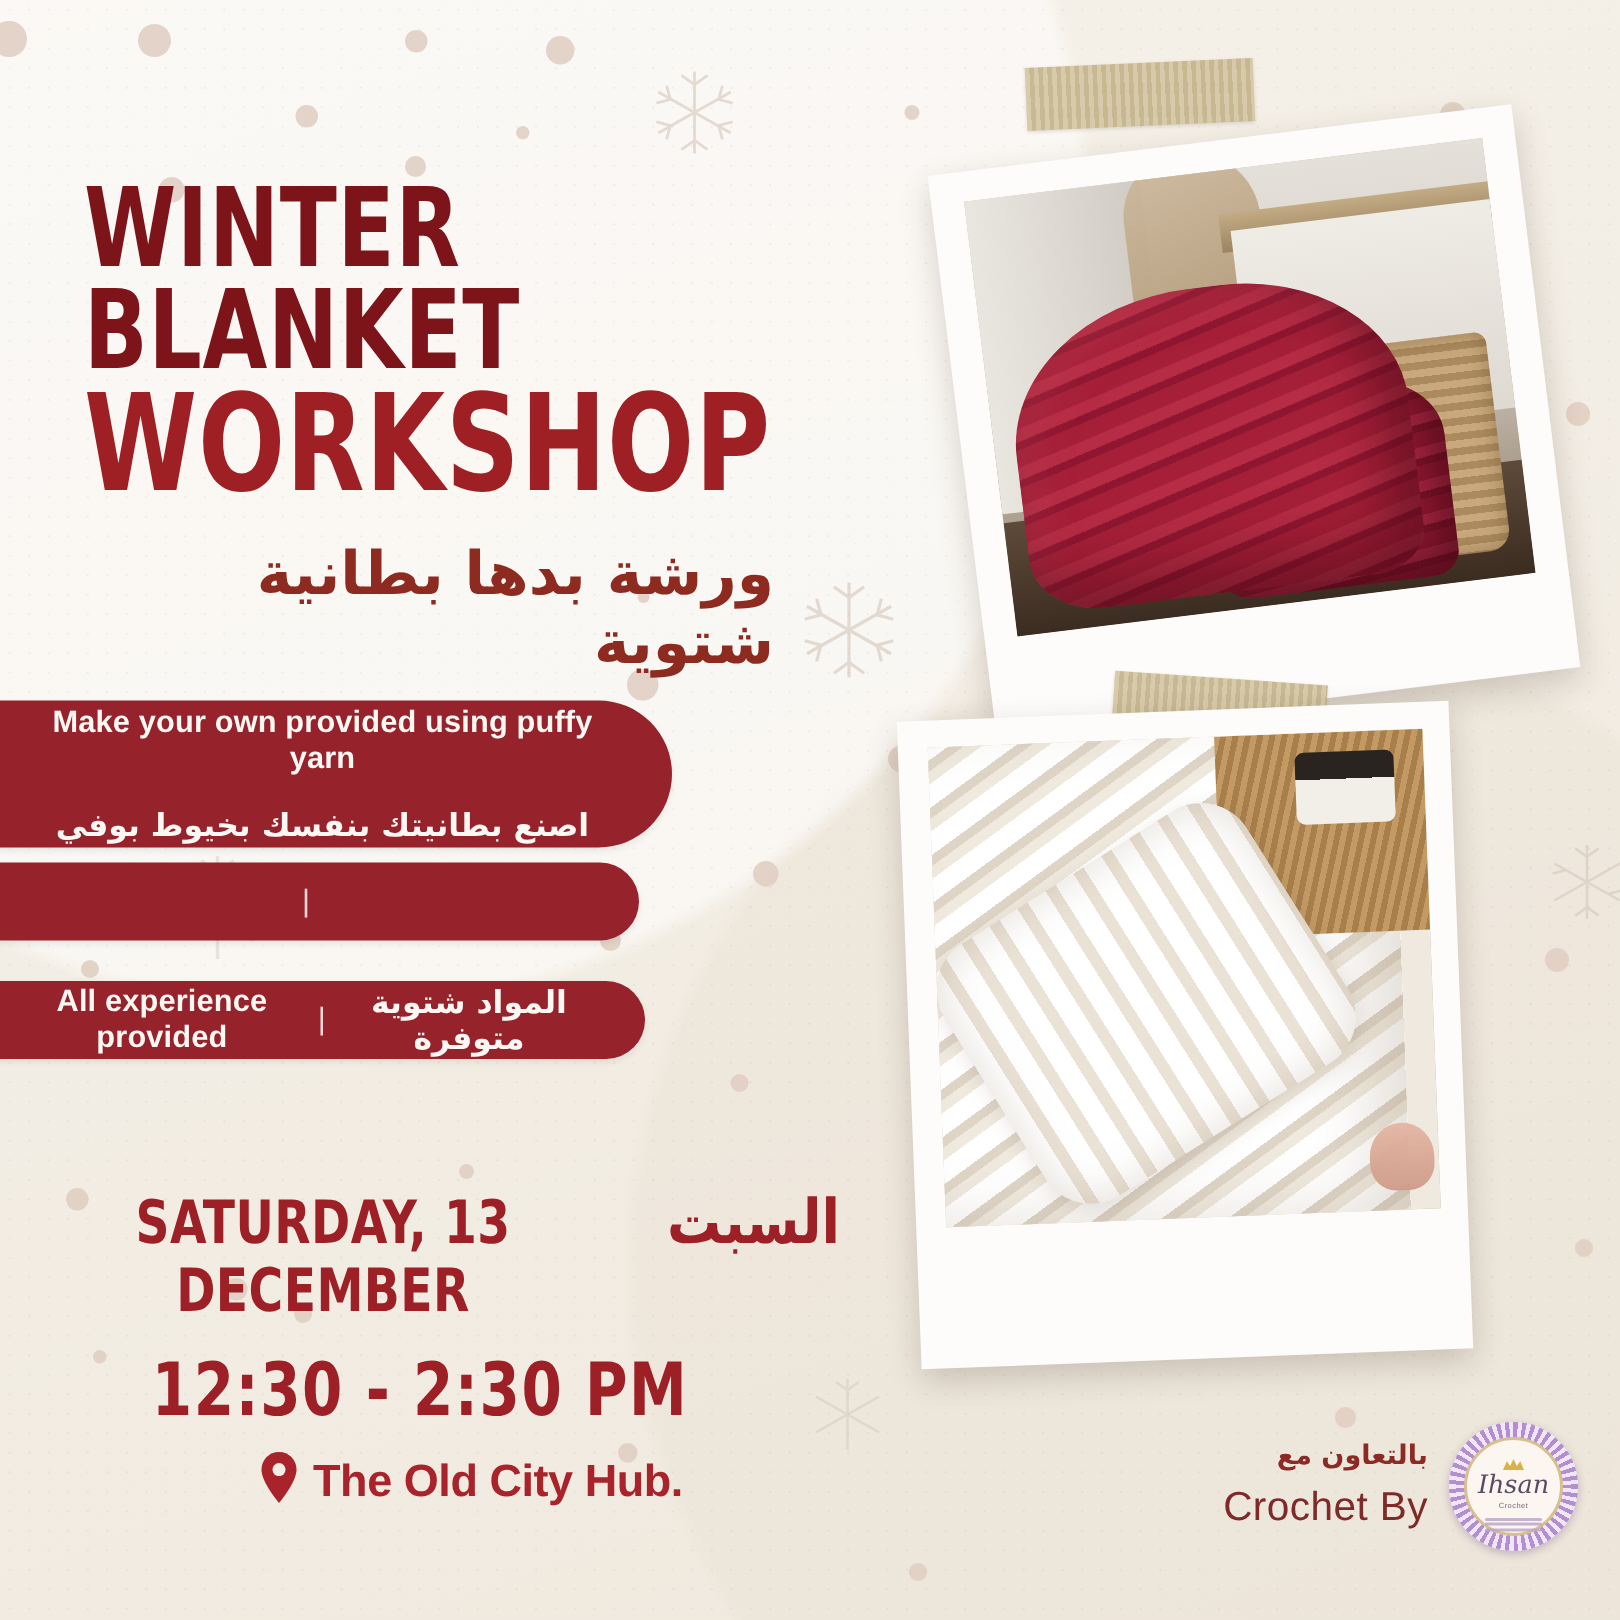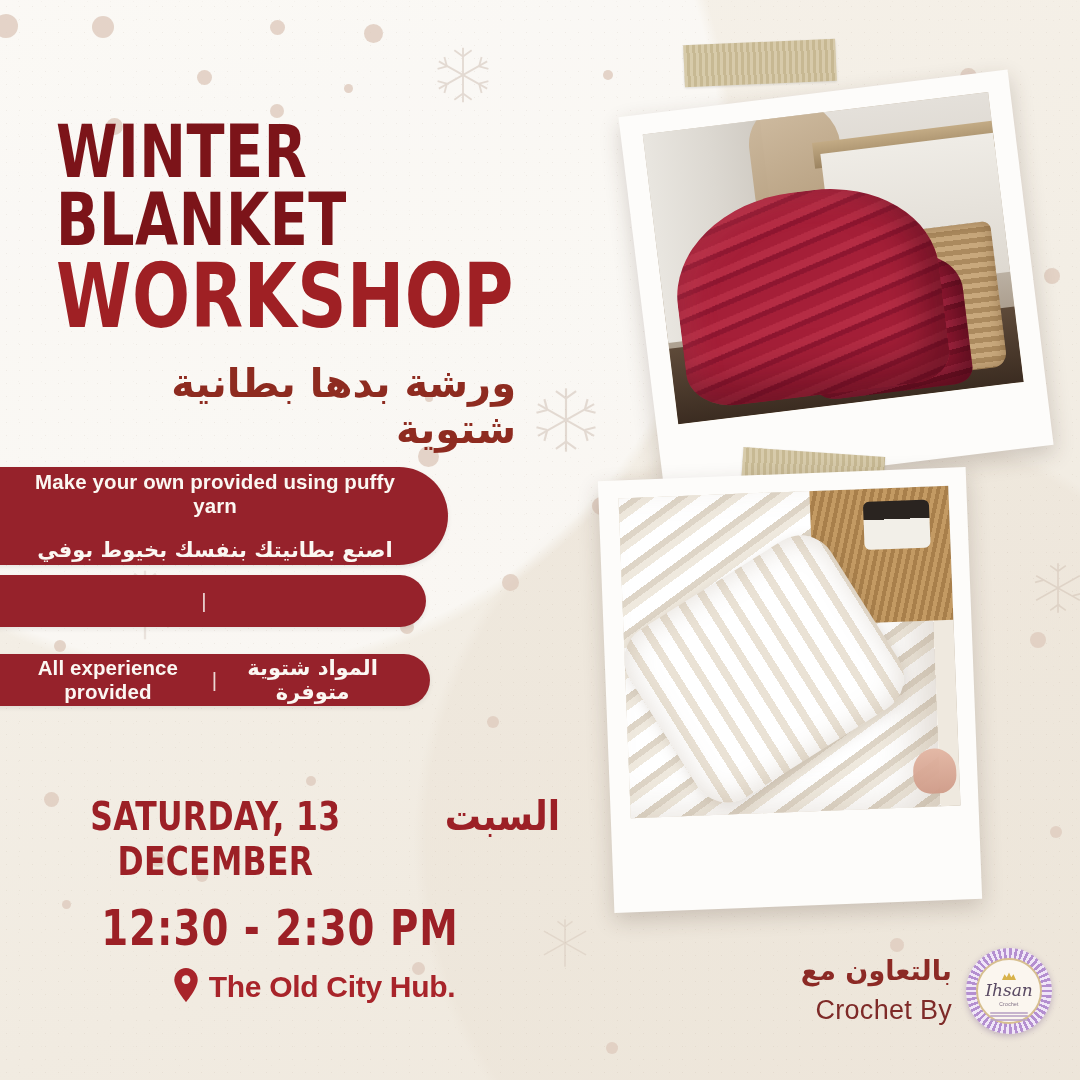--- a/index.html
+++ b/index.html
@@ -123,21 +123,21 @@
     transform:rotate(-30deg);border-radius:36px;
     background:repeating-linear-gradient(90deg,#ffffff 0 14px,#eae2d5 14px 22px);
     box-shadow:inset 0 0 30px rgba(150,130,105,.28), 0 4px 14px rgba(120,100,80,.18);}
   .ph2 .hand{position:absolute;right:1%;bottom:4%;width:13%;height:14%;border-radius:50% 50% 40% 40%;
     background:linear-gradient(180deg,#e3b6a3,#cf9b88);opacity:.95;}
 
   
   #hosted{position:absolute;right:28px;top:948px;display:flex;align-items:center;gap:14px;}
   #hosted .texts{text-align:right;}
   #hosted .ar{font-family:"DejaVu Sans","Liberation Sans",sans-serif;direction:rtl;
-    font-size:27px;font-weight:700;color:#8c2a25;line-height:1.25;}
+    font-size:18px;font-weight:700;color:#8c2a25;line-height:1.25;}
   #hosted .en{font-size:27px;color:#7e2a28;line-height:1.35;margin-top:4px;letter-spacing:.3px;}
   .logo{position:relative;width:86px;height:86px;border-radius:50%;
     background:repeating-conic-gradient(from 0deg,#b48fd0 0deg 4deg,#f0e6f7 4deg 8deg);
     box-shadow:0 2px 6px rgba(90,60,120,.3);display:flex;align-items:center;justify-content:center;}
   .logo .disc{width:62px;height:62px;border-radius:50%;background:#fbf6ef;
     border:2px solid #d7bf8f;display:flex;flex-direction:column;align-items:center;justify-content:flex-end;}
   .logo .brand{font-family:"DejaVu Serif","Liberation Serif",serif;font-size:17px;color:#5a4a63;
     font-style:italic;line-height:1;margin-top:4px;}
   .logo .sub{font-size:5px;color:#7a6a80;letter-spacing:.3px;margin-top:2px;}
   .logo .crown{width:14px;height:9px;margin-bottom:-2px;

